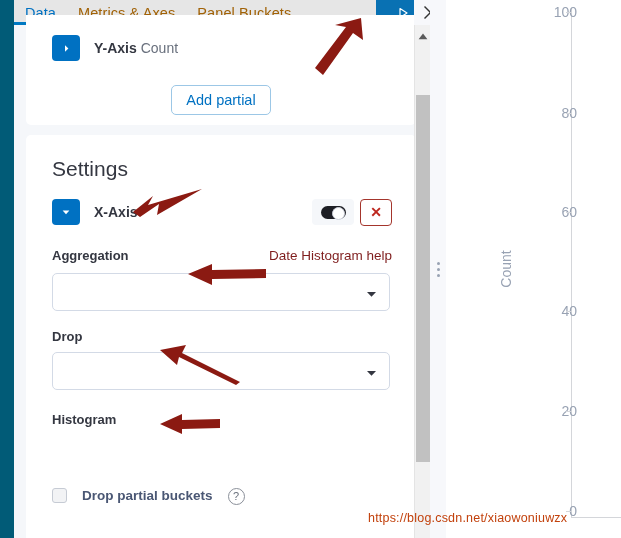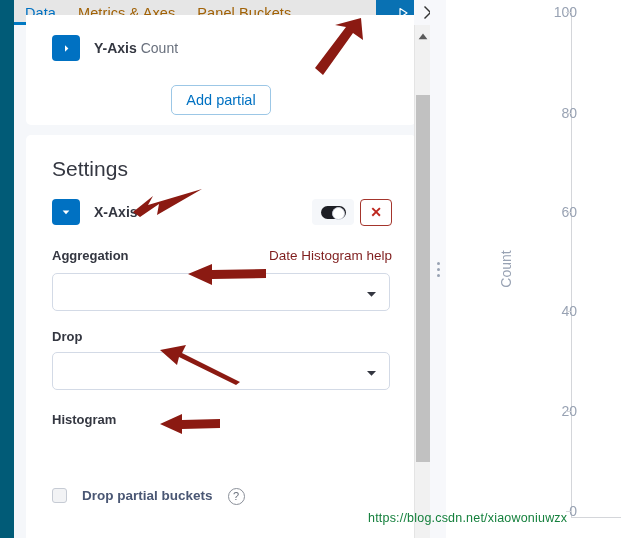--- a/index.html
+++ b/index.html
@@ -305,21 +305,21 @@
   }
 
   
   .anno { position: absolute; pointer-events: none; z-index: 8; }
 
   
   .watermark {
     position: absolute;
     left: 368px; top: 511px;
     font-size: 12.5px;
-    color: #15803d;
+    color: #c2410c;
     letter-spacing: .2px;
     z-index: 9;
     white-space: nowrap;
   }
 </style>
 </head>
 <body>
 
 <div id="root">
 

